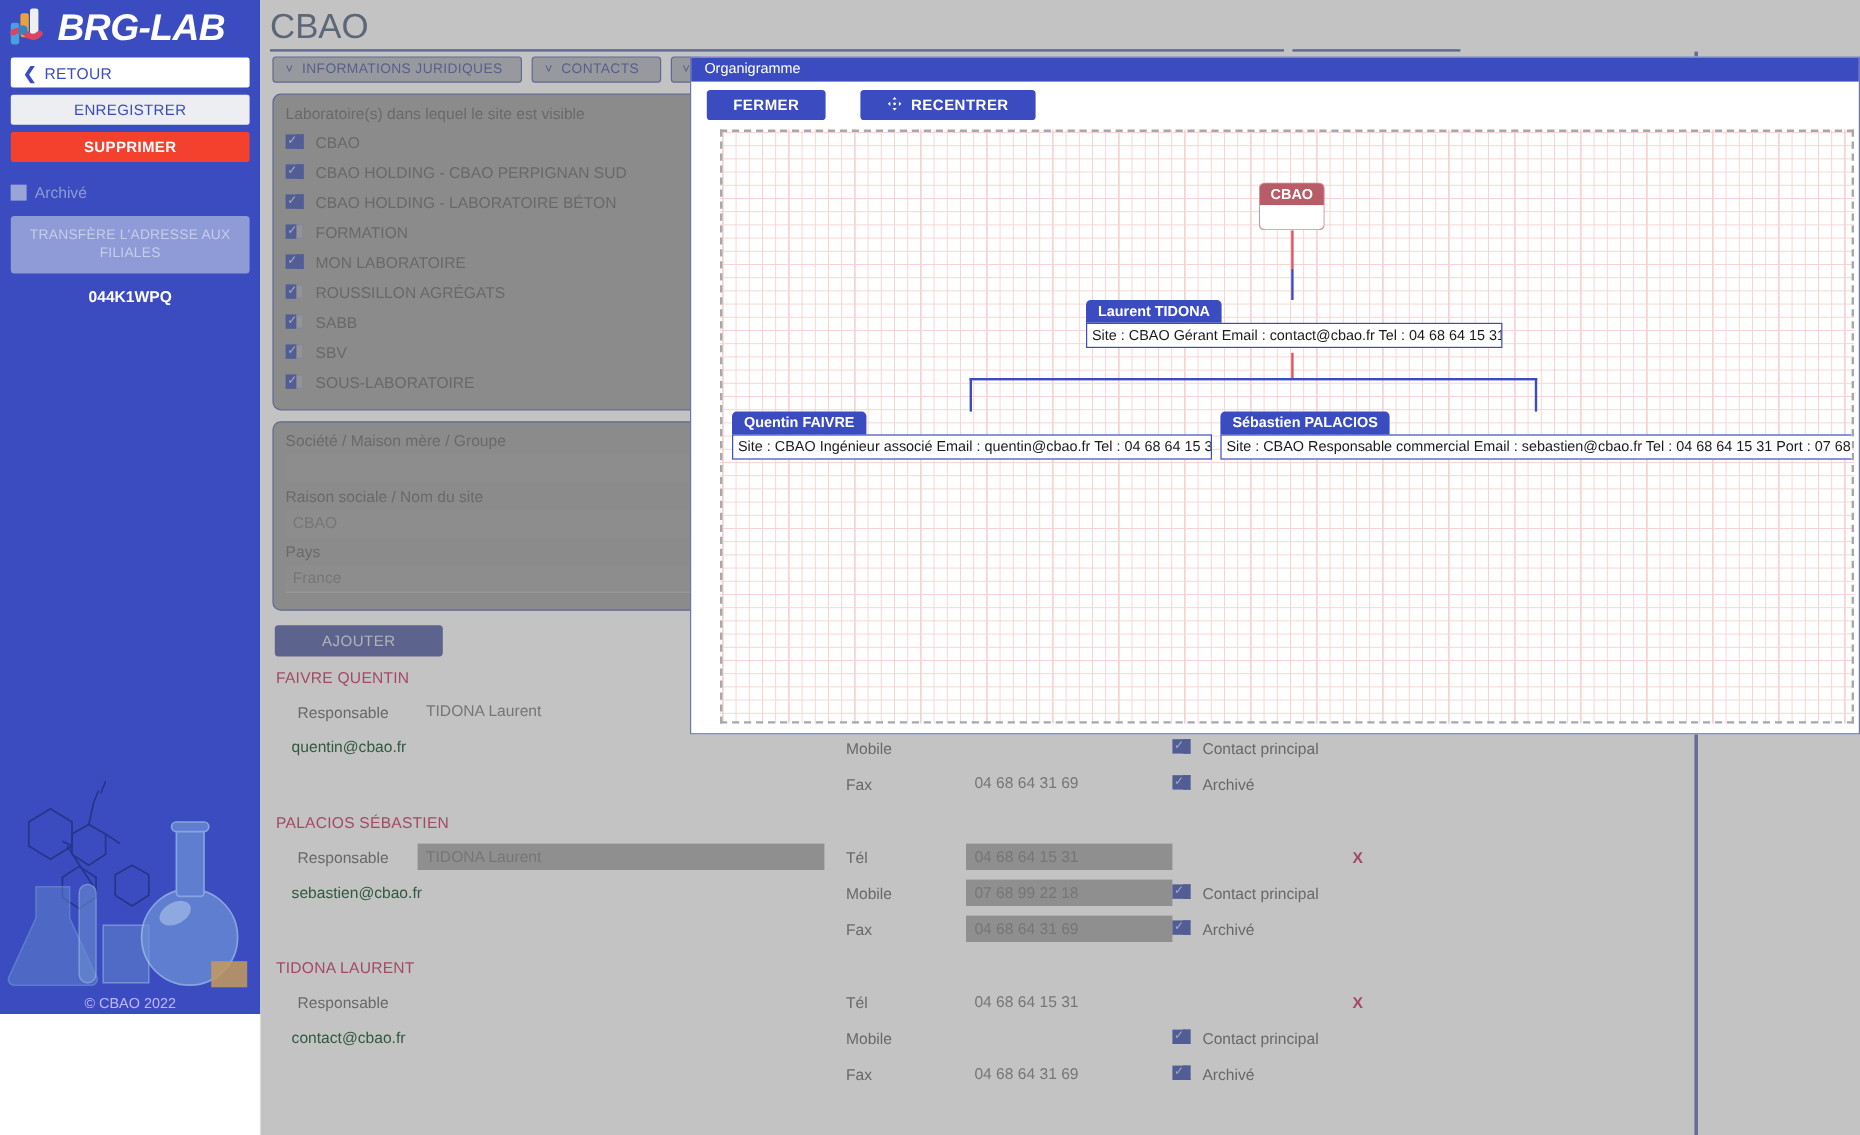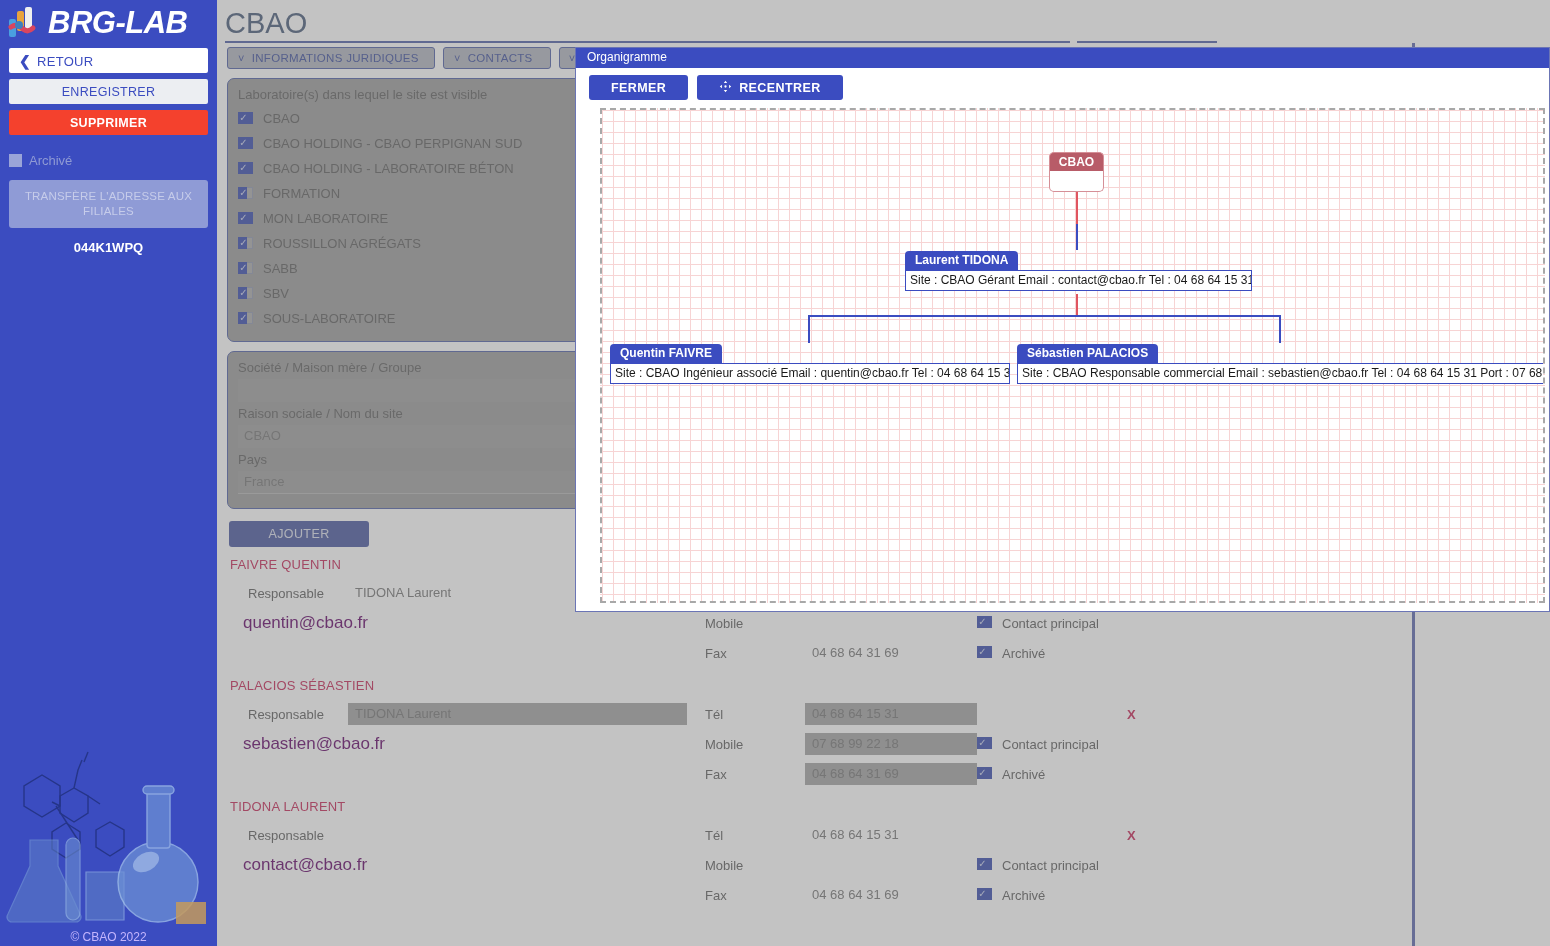--- a/index.html
+++ b/index.html
@@ -5,21 +5,21 @@
   * { box-sizing: border-box; }
   html, body { margin:0; padding:0; }
   body {
     width:1550px; height:946px; overflow:hidden; position:relative;
     font-family:"Liberation Sans", sans-serif;
     background:#ffffff;
   }
 
   
   #sidebar{
-    position:absolute; left:0; top:0; width:217px; height:946px;
+    position:absolute; left:0; top:0; width:217px; height:845px;
     background:#3b4cc0; overflow:hidden;
   }
   .brand{ display:flex; align-items:center; padding:6px 6px 2px 6px; height:42px;}
   .brand-logo{ width:38px; height:36px; position:relative; flex:0 0 auto; margin-right:4px;}
   .brand-text{ color:#fff; font-size:31px; font-weight:bold; font-style:italic; letter-spacing:-0.5px; line-height:36px;}
   .userrow{ display:flex; align-items:center; padding:4px 8px; height:36px; }
   .avatar{ width:28px;height:28px;border-radius:50%;overflow:hidden;flex:0 0 auto;
            border:1px solid #cfd6f2; background:#9fb4d8; position:relative;}
   .username{ color:#fff; font-size:13.5px; margin-left:9px; flex:1 1 auto;}
   .gear{ width:22px;height:22px; flex:0 0 auto; margin-right:4px;}
@@ -92,35 +92,35 @@
   .c-name{ color:#cc3b66; font-size:13px; padding:10px 0 6px 13px; letter-spacing:.2px;}
   .c-grid{ display:flex; }
   .c-col-l{ width:470px; padding-left:13px;}
   .c-col-m{ width:290px; }
   .c-col-r{ width:190px; }
   .c-row{ display:flex; align-items:center; height:30px;margin-left:18px;}
   .c-lbl{ color:#6d6d6d; font-size:13px; width:100px; flex:0 0 auto;}
   .c-inp{ flex:1 1 auto; height:22px; color:#838383; font-size:13px;
           padding-left:7px; line-height:22px; }
   .c-inp.shade{ background:#ababab; }
-  .c-email{ color:#701a75; font-size:17px; padding-left:13px; line-height:30px;}
+  .c-email{ color:#14532d; font-size:13px; padding-left:13px; line-height:30px;}
   .c-chkrow{ display:flex; align-items:center; height:30px; }
   .c-x{ color:#cc3b66; font-size:13px; font-weight:bold; }
 
   #vscroll{ position:absolute; left:1195px; top:0; width:3px; bottom:0; background:#6b75b5;}
   #dimmer{ position:absolute; left:0; top:0; right:0; bottom:0; background:rgba(96,96,96,.38); pointer-events:none;}
 
   
   #modal{
     position:absolute; left:575px; top:47px; width:975px; height:565px;
     background:#ffffff; border:1px solid #6b75b5;
   }
   #modal-head{ height:20px; background:#3b4cc0; color:#ffffff; font-size:12px;
                padding:2px 0 0 11px; }
-  #modal-tools{ padding:7px 0 7px 13px; display:flex; gap:9px; }
+  #modal-tools{ padding:7px 0 7px 13px; display:flex; gap:29px; }
   .m-btn{ height:25px; background:#3b4cc0; color:#ffffff; border:none; border-radius:3px;
           font-size:12.5px; font-weight:bold; letter-spacing:.4px; font-family:inherit;
           display:flex; align-items:center; justify-content:center; padding:0 22px;}
   .m-btn .ic{ margin-right:7px; display:inline-block; }
 
   #canvas{
     position:absolute; left:24px; top:60px; right:4px; bottom:8px;
     border:2px dashed #a8a8a8; overflow:hidden;
     background-color:#ffffff;
     background-image:

